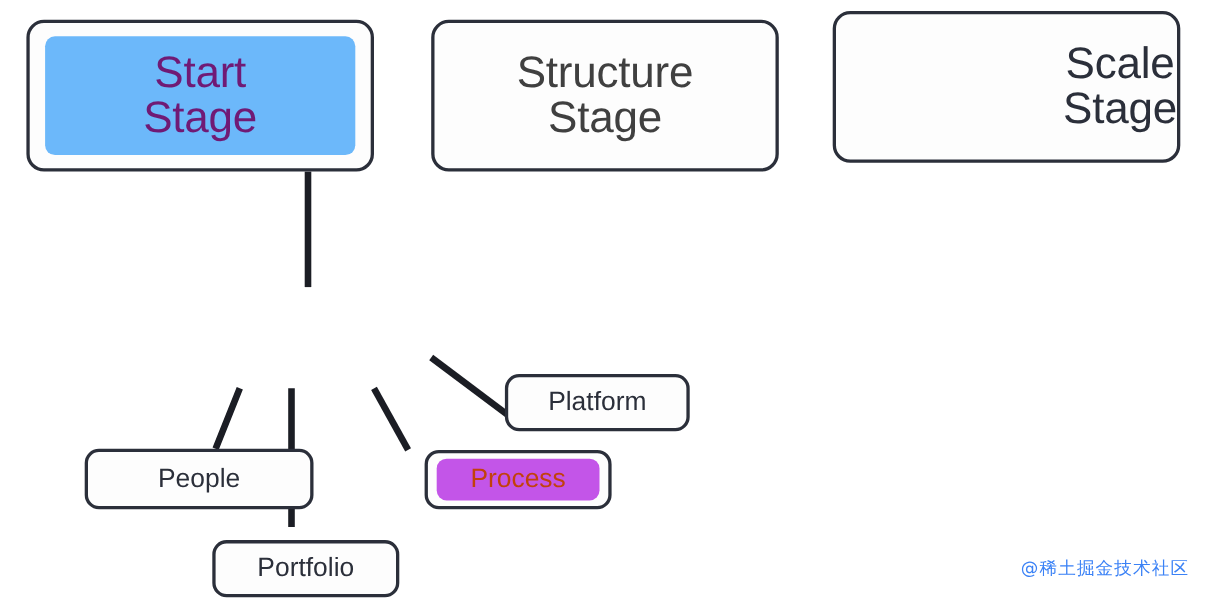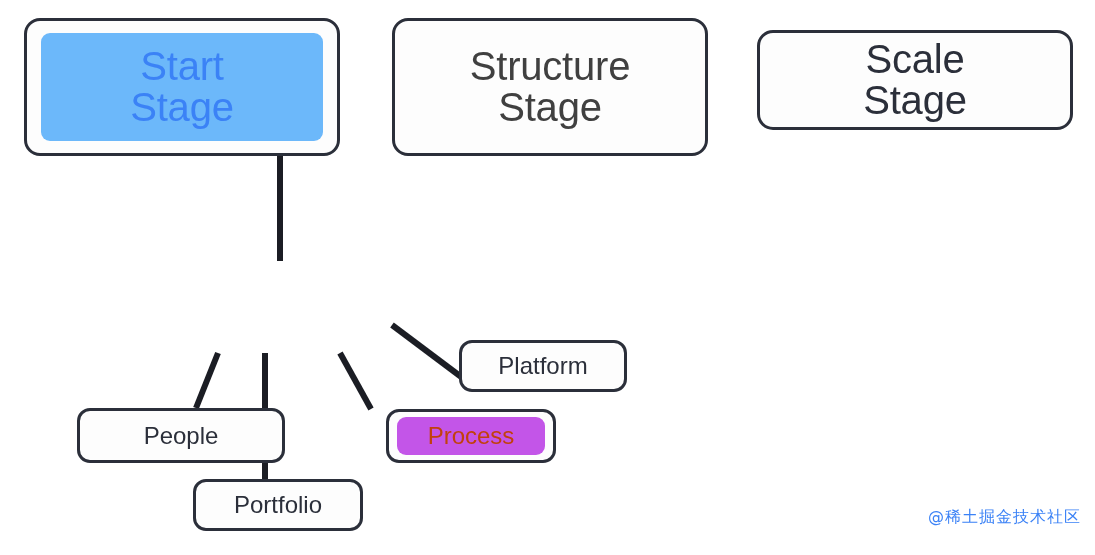--- a/index.html
+++ b/index.html
@@ -94,45 +94,45 @@
 <div id="canvas">
 
   <svg id="edges" viewBox="0 0 1095 555" xmlns="http://www.w3.org/2000/svg">
       <line x1="280" y1="156" x2="280" y2="261" stroke="#1b1d24" stroke-width="6" stroke-linecap="butt"></line>
       <line x1="218" y1="353" x2="196" y2="408" stroke="#1b1d24" stroke-width="6" stroke-linecap="butt"></line>
       <line x1="265" y1="353" x2="265" y2="479" stroke="#1b1d24" stroke-width="6" stroke-linecap="butt"></line>
       <line x1="340" y1="353" x2="371" y2="409" stroke="#1b1d24" stroke-width="6" stroke-linecap="butt"></line>
       <line x1="392" y1="325" x2="464" y2="379" stroke="#1b1d24" stroke-width="6" stroke-linecap="butt"></line>
     </svg>
 
-  <div class="node stage" style="left: 24px; top: 18px; width: 316px; height: 138px; border-color: rgb(43, 47, 58); color: #3b82f6;">
+  <div class="node stage" style="left: 24px; top: 18px; width: 316px; height: 138px; border-color: rgb(43, 47, 58); color: #701a75;">
     <div class="fill" style="background: rgb(108, 184, 250); inset: 12px 14px; display: block;"></div>
     <div class="label">Start
 Stage</div>
   </div>
 
   <div class="node stage" style="left: 392px; top: 18px; width: 316px; height: 138px; border-color: rgb(43, 47, 58); color: #404040;">
 
     <div class="label">Structure
 Stage</div>
   </div>
 
-  <div class="node stage" style="left: 757px; top: 30px; width: 316px; height: 100px; border-color: rgb(43, 47, 58); color: rgb(43, 47, 58);">
+  <div class="node stage" style="left: 757px; top: 10px; width: 316px; height: 138px; border-color: rgb(43, 47, 58); color: rgb(43, 47, 58); justify-content: flex-end;">
 
     <div class="label">Scale
 Stage</div>
   </div>
 
 
   <div class="node leaf" style="left: 77px; top: 408px; width: 208px; height: 55px; border-color: rgb(43, 47, 58); color: rgb(43, 47, 58);">
 
     <div class="label">People</div>
   </div>
 
-  <div class="node leaf" style="left: 193px; top: 479px; width: 170px; height: 52px; border-color: rgb(43, 47, 58); color: rgb(43, 47, 58);">
+  <div class="node leaf" style="left: 193px; top: 491px; width: 170px; height: 52px; border-color: rgb(43, 47, 58); color: rgb(43, 47, 58);">
 
     <div class="label">Portfolio</div>
   </div>
 
   <div class="node leaf" style="left: 338px; top: 409px; width: 170px; height: 54px; border-color: rgb(43, 47, 58); color: #c2410c; margin-left: 48px;">
     <div class="fill" style="background: rgb(195, 85, 232); inset: 5px 8px; display: block;"></div>
     <div class="label">Process</div>
   </div>
 
   <div class="node leaf" style="left: 459px; top: 340px; width: 168px; height: 52px; border-color: rgb(43, 47, 58); color: rgb(43, 47, 58);">

